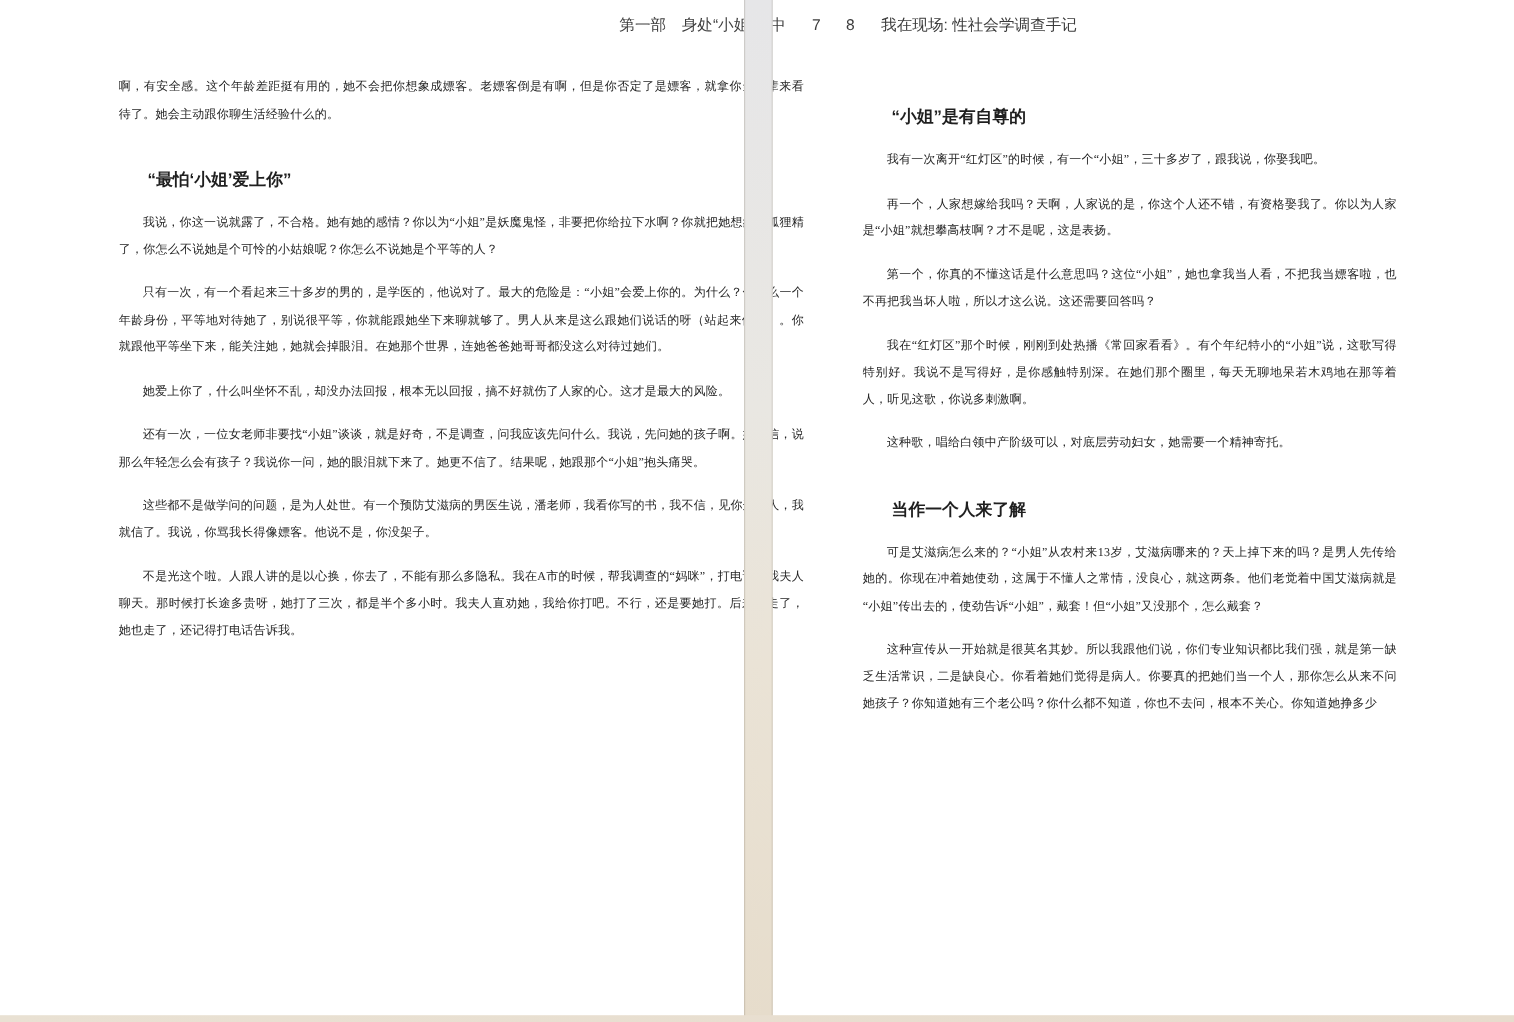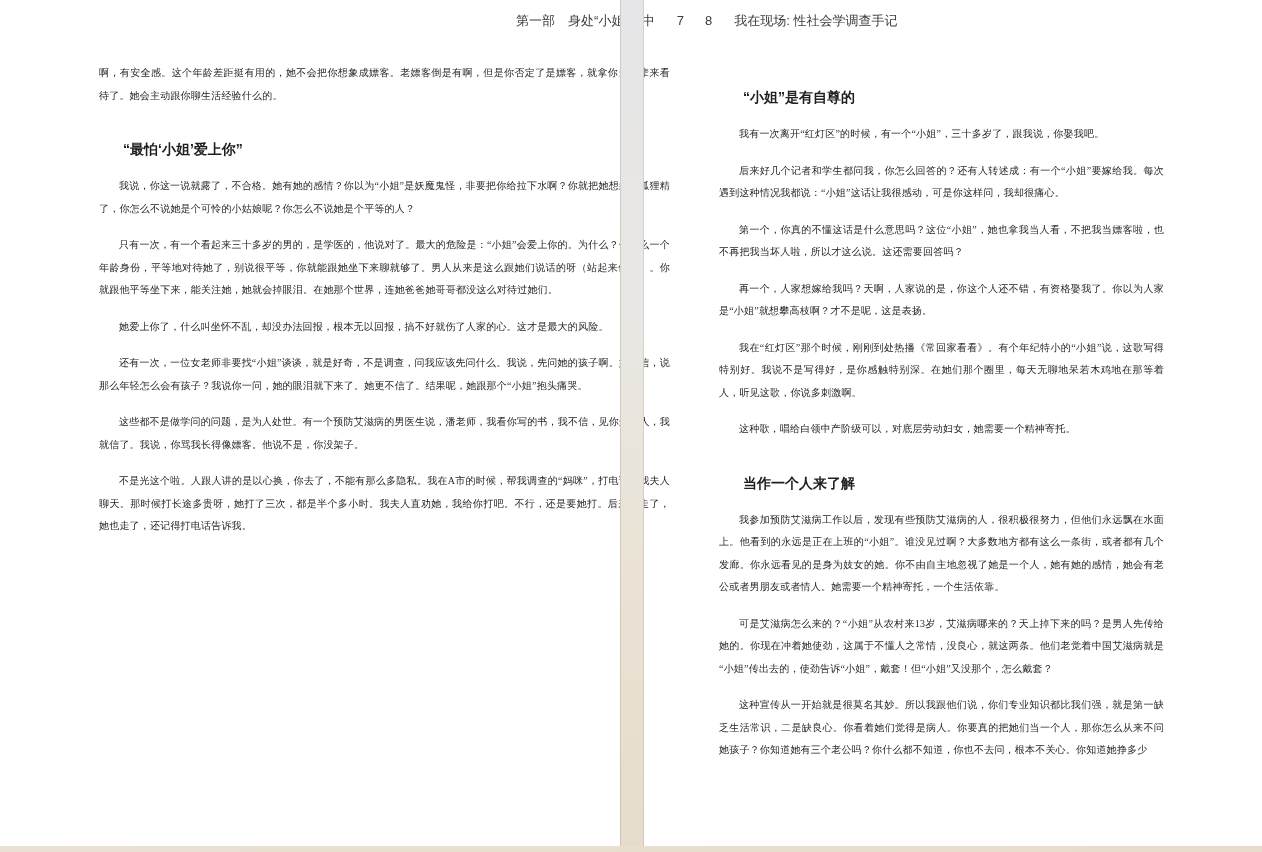--- a/index.html
+++ b/index.html
@@ -94,27 +94,25 @@
 
   <div class="page page-right">
     <div class="running-head">
       <span>8</span>
       <span class="gap"></span>
       <span>我在现场: 性社会学调查手记</span>
     </div>
     <div class="page-body">
         <h2 class="heading">“小姐”是有自尊的</h2>
         <p class="paragraph">我有一次离开“红灯区”的时候，有一个“小姐”，三十多岁了，跟我说，你娶我吧。</p>
-        <p class="paragraph">后来好几个记者和学生都问我，你怎么回答的？还有人转述成：有一个“小姐”要嫁给我。每次遇到这种情况我都说：“小姐”这话让我很感动，可是你这样问，我却很痛心。</p>
+        <p class="paragraph">再一个，人家想嫁给我吗？天啊，人家说的是，你这个人还不错，有资格娶我了。你以为人家是“小姐”就想攀高枝啊？才不是呢，这是表扬。</p>
         <p class="paragraph">第一个，你真的不懂这话是什么意思吗？这位“小姐”，她也拿我当人看，不把我当嫖客啦，也不再把我当坏人啦，所以才这么说。这还需要回答吗？</p>
-        <p class="paragraph">再一个，人家想嫁给我吗？天啊，人家说的是，你这个人还不错，有资格娶我了。你以为人家是“小姐”就想攀高枝啊？才不是呢，这是表扬。</p>
         <p class="paragraph">我在“红灯区”那个时候，刚刚到处热播《常回家看看》。有个年纪特小的“小姐”说，这歌写得特别好。我说不是写得好，是你感触特别深。在她们那个圈里，每天无聊地呆若木鸡地在那等着人，听见这歌，你说多刺激啊。</p>
         <p class="paragraph">这种歌，唱给白领中产阶级可以，对底层劳动妇女，她需要一个精神寄托。</p>
         <h2 class="heading">当作一个人来了解</h2>
-        <p class="paragraph">我参加预防艾滋病工作以后，发现有些预防艾滋病的人，很积极很努力，但他们永远飘在水面上。他看到的永远是正在上班的“小姐”。谁没见过啊？大多数地方都有这么一条街，或者都有几个发廊。你永远看见的是身为妓女的她。你不由自主地忽视了她是一个人，她有她的感情，她会有老公或者男朋友或者情人。她需要一个精神寄托，一个生活依靠。</p>
         <p class="paragraph">可是艾滋病怎么来的？“小姐”从农村来13岁，艾滋病哪来的？天上掉下来的吗？是男人先传给她的。你现在冲着她使劲，这属于不懂人之常情，没良心，就这两条。他们老觉着中国艾滋病就是“小姐”传出去的，使劲告诉“小姐”，戴套！但“小姐”又没那个，怎么戴套？</p>
         <p class="paragraph">这种宣传从一开始就是很莫名其妙。所以我跟他们说，你们专业知识都比我们强，就是第一缺乏生活常识，二是缺良心。你看着她们觉得是病人。你要真的把她们当一个人，那你怎么从来不问她孩子？你知道她有三个老公吗？你什么都不知道，你也不去问，根本不关心。你知道她挣多少</p>
       </div>
   </div>
 
   <div class="bottom-edge"></div>
 
 </div>
 
 </body></html>

